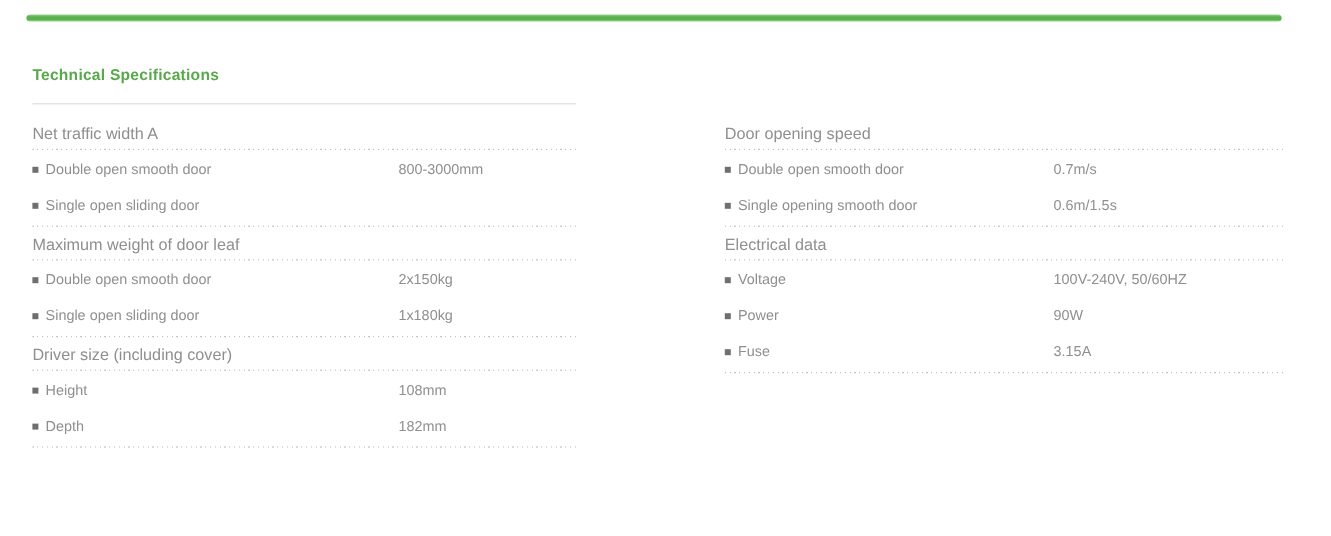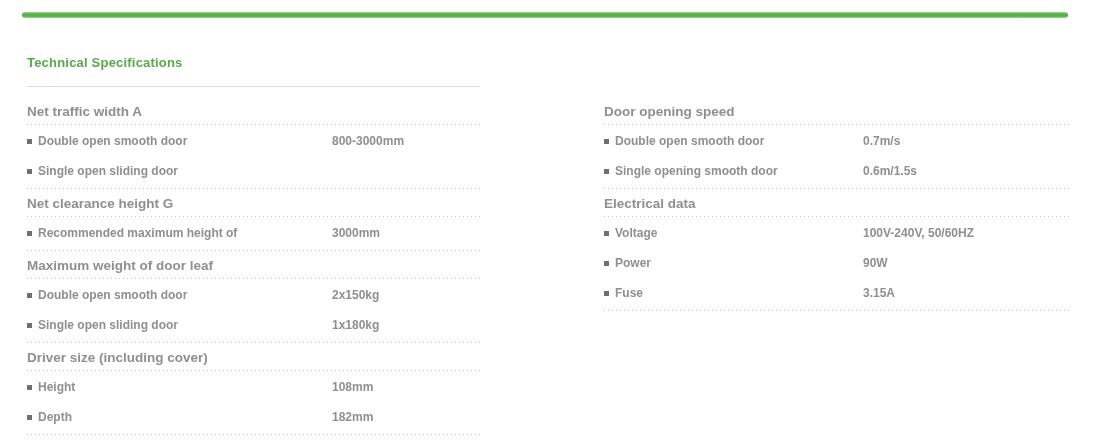--- a/index.html
+++ b/index.html
@@ -44,21 +44,20 @@
     width: 453px;
     height: 0;
     border-top: 1px solid #dcdcdc;
   }
   .columns {
     display: flex;
     margin-top: 11px;
   }
   .col {
     flex: none;
-    font-weight: bold;
   }
   .col-left  { width: 453px; }
   .col-right { width: 466px; margin-left: 124px; }
   .section-header {
     height: 22px;
     display: flex;
     align-items: center;
     font-size: 13.5px;
     color: #8f8f8f;
     padding-top: 2px;
@@ -86,21 +85,21 @@
   }
   .value {
     position: absolute;
     top: 0;
     height: 100%;
     display: flex;
     align-items: center;
     color: #8f8f8f;
   }
   .col-left  .value { left: 305px; text-align: center; }
-  .col-right .value { left: 259px; }
+  .col-right .value { left: 274px; }
 </style>
 </head>
 <body>
 
 <div class="top-bar"></div>
 
 <div class="content">
   <h1 class="page-title">Technical Specifications</h1>
   <div class="title-underline"></div>
 
@@ -117,32 +116,20 @@
   </div>
 
   <div class="row">
     <span class="bullet"></span>
     <span class="label">Single open sliding door</span>
   </div>
 </div>
     <div class="sep"></div>
   </div>
 
-  <div class="section">
-    <div class="section-header">Net clearance height G</div>
-    <div class="sep"></div>
-    <div class="rows">
-  <div class="row">
-    <span class="bullet"></span>
-    <span class="label">Recommended maximum height of</span>
-    <span class="value">3000mm</span>
-  </div>
-</div>
-    <div class="sep"></div>
-  </div>
 
   <div class="section">
     <div class="section-header">Maximum weight of door leaf</div>
     <div class="sep"></div>
     <div class="rows">
   <div class="row">
     <span class="bullet"></span>
     <span class="label">Double open smooth door</span>
     <span class="value">2x150kg</span>
   </div>

